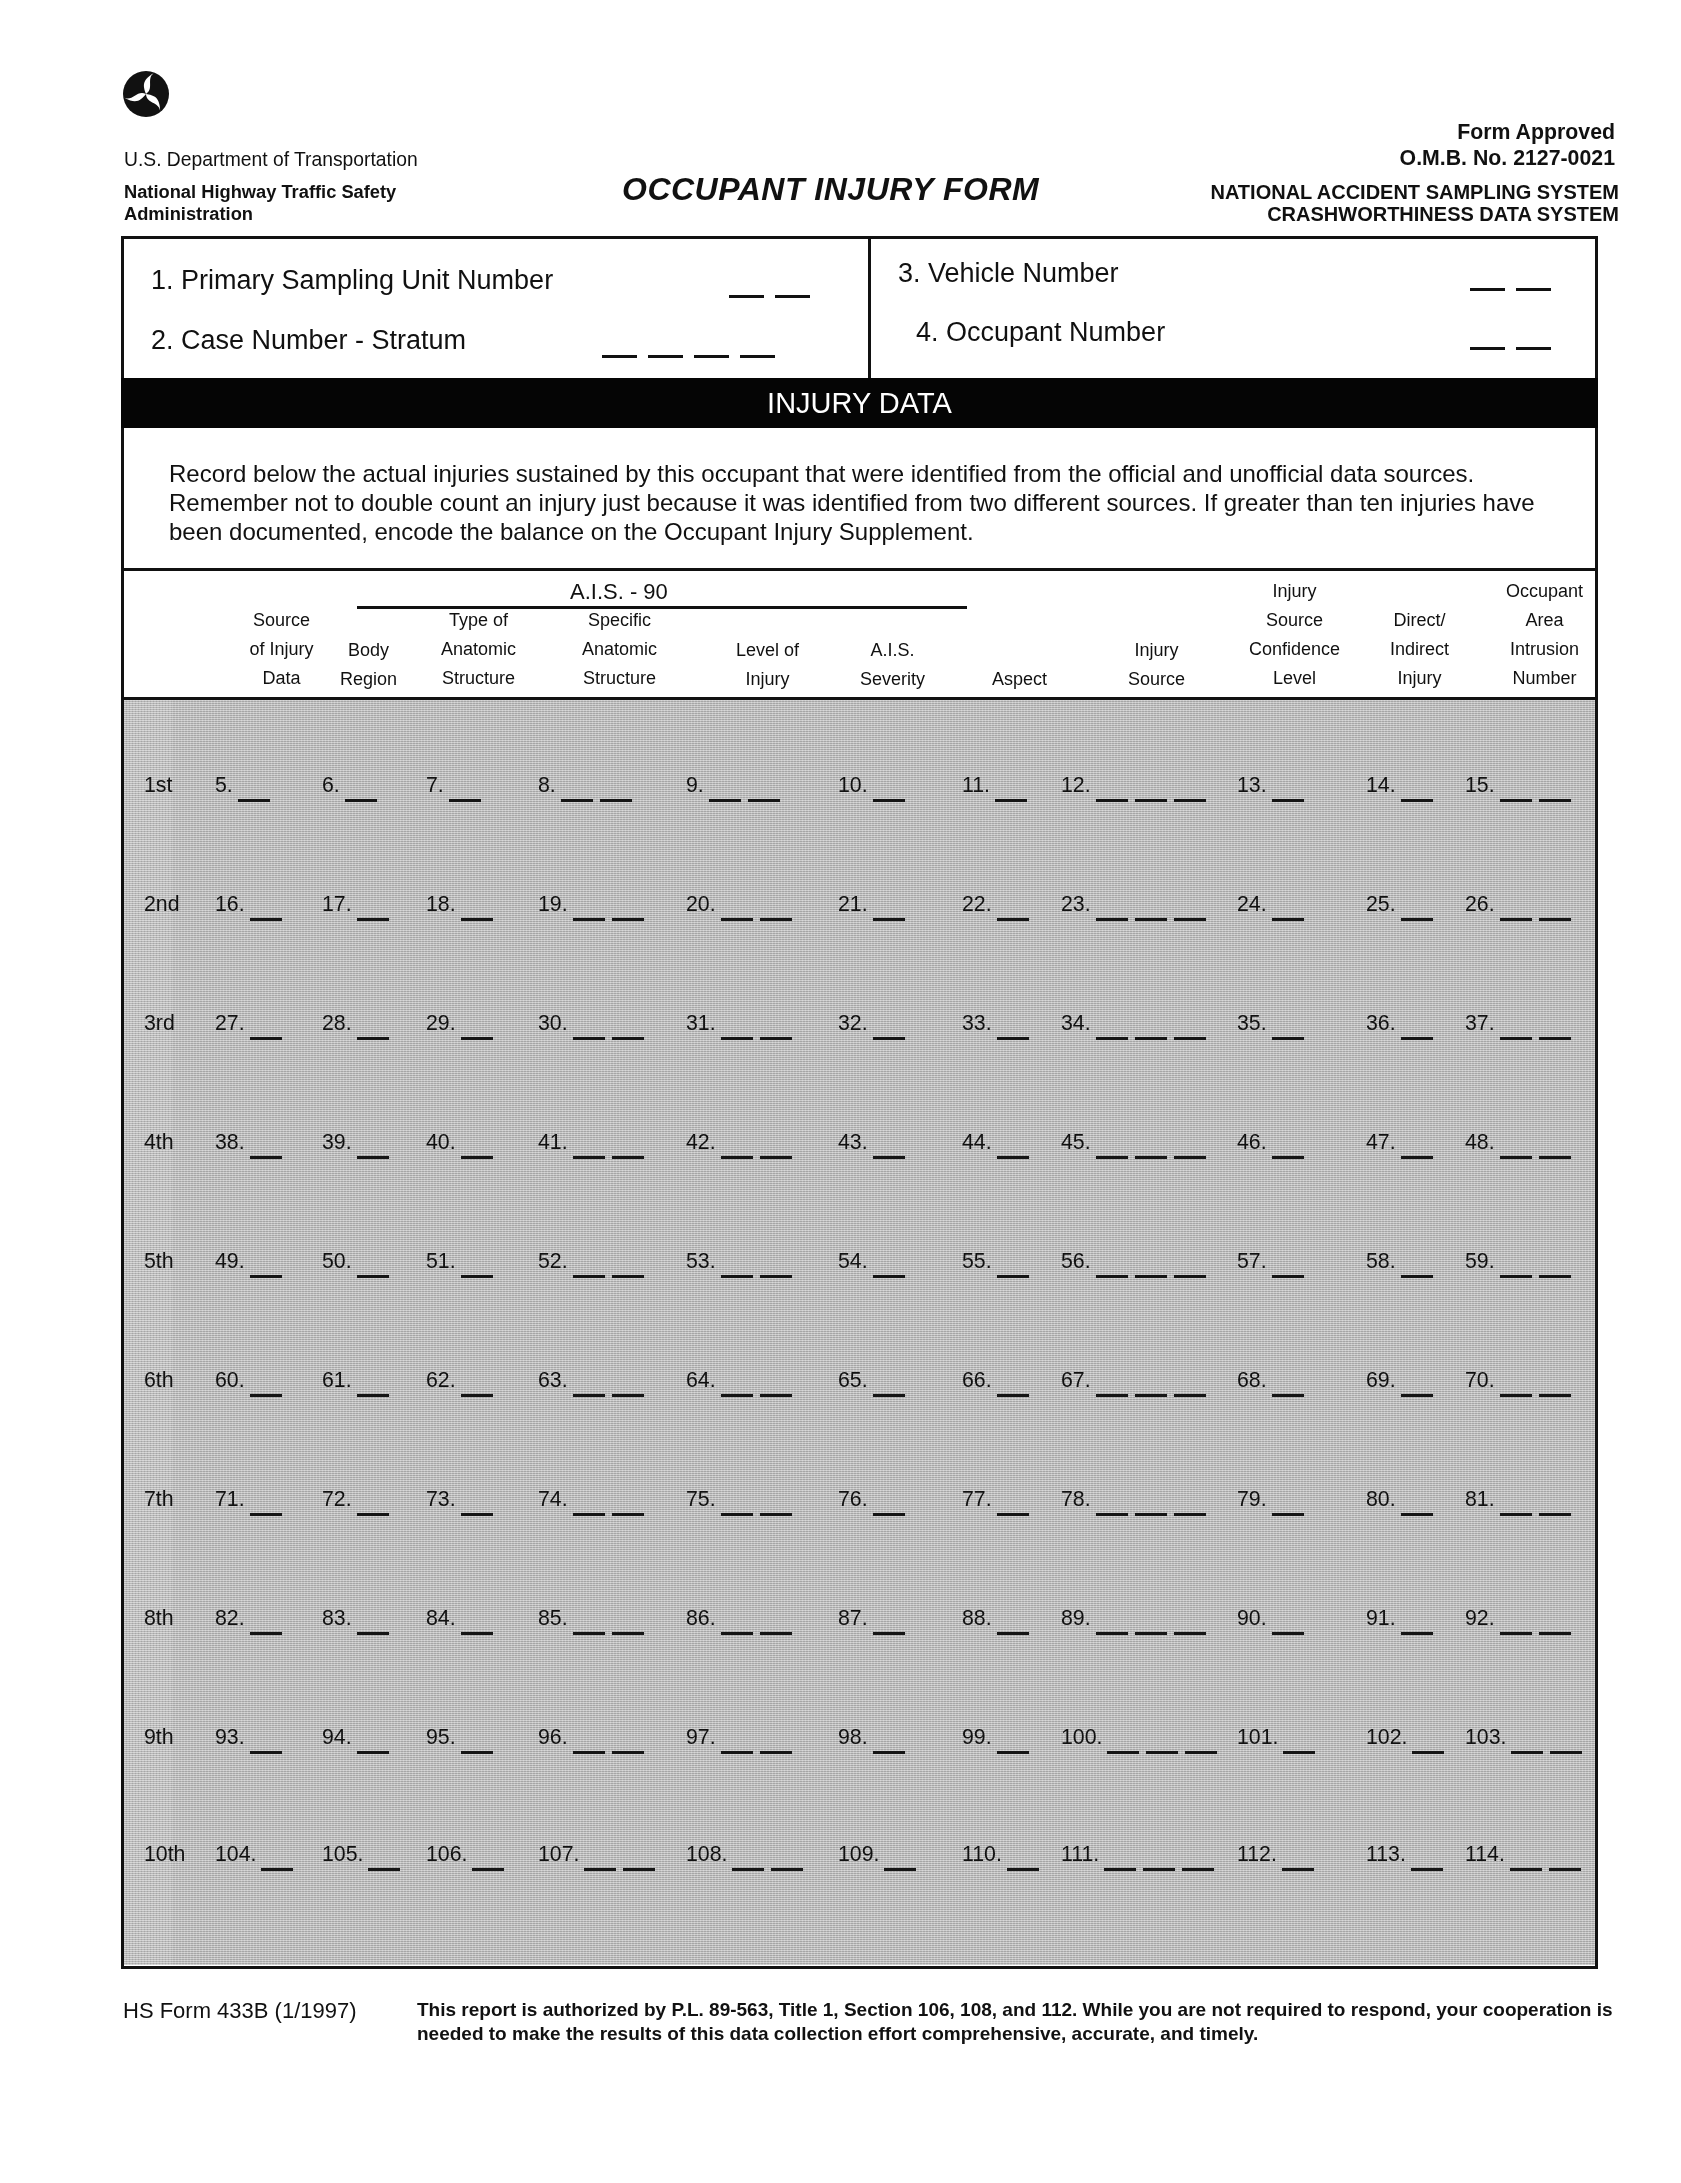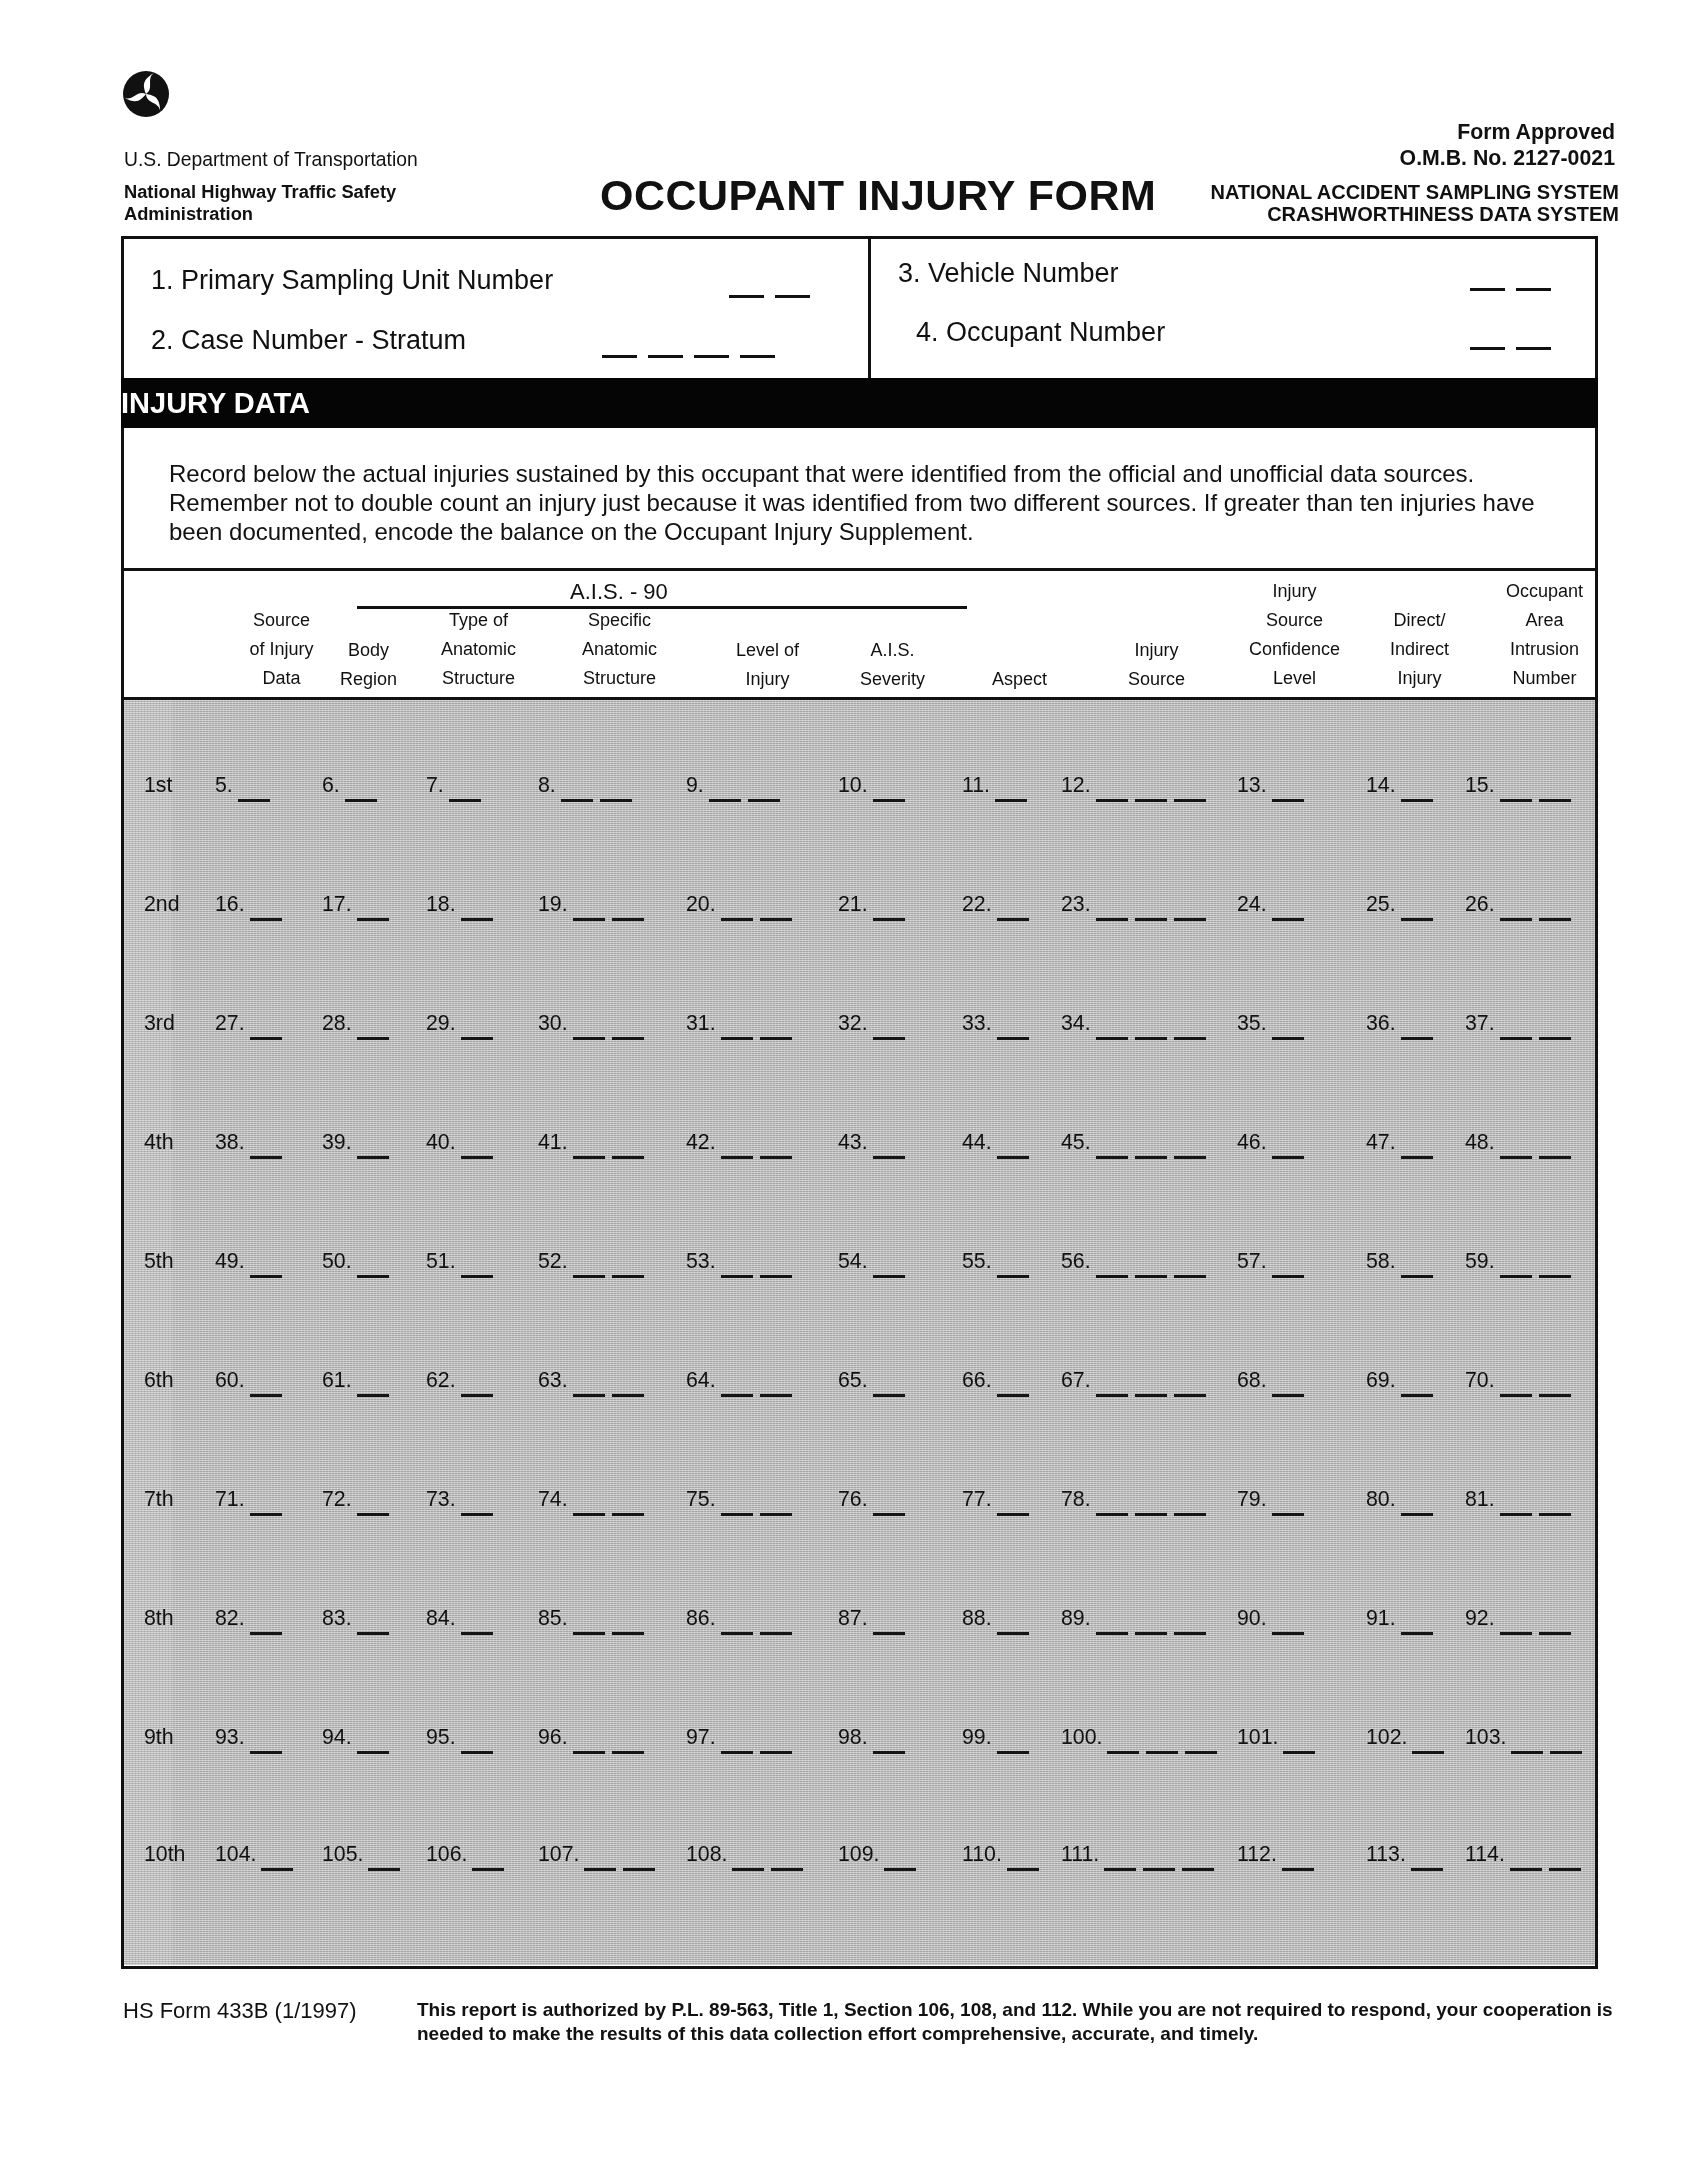--- a/index.html
+++ b/index.html
@@ -4,32 +4,32 @@
 <style>
   html, body { margin:0; padding:0; }
   body {
     width:1682px; height:2183px; background:#ffffff; position:relative; overflow:hidden;
     font-family:"Liberation Sans", sans-serif; color:#111;
   }
   .abs { position:absolute; }
   .logo { left:121px; top:69px; width:50px; height:50px; }
   .dept { left:124px; top:149px; font-size:19.3px; }
   .nhtsa { left:124px; top:181px; font-size:18.3px; font-weight:bold; line-height:22px; }
-  .title { left:600px; top:171px; font-size:43px; font-weight:bold; letter-spacing:0.5px; }
+  .title { left:622px; top:171px; font-size:32px; font-weight:bold; letter-spacing:0.5px;font-style:italic; }
   .approved { right:67px; top:119px; font-size:21.3px; font-weight:bold; text-align:right; line-height:26px; }
   .system { right:63px; top:181px; font-size:20px; font-weight:bold; text-align:right; line-height:22px; }
 
   .frame { left:121px; top:236px; width:1477px; height:1733px; border:3px solid #111; box-sizing:border-box; }
   .vdiv { left:868px; top:236px; width:2.5px; height:144px; background:#111; }
   .idrow { font-size:27px; }
   .blanks { display:flex; gap:11px; }
   .blank { display:inline-block; width:35px; border-bottom:3px solid #111; height:5px; }
 
   .bar { left:121px; top:378px; width:1477px; height:50px; background:#050505; }
-  .bar-title { width:100%; color:#fff; font-size:29px; font-weight:bold; line-height:50px; }
+  .bar-title { width:100%; text-align:center; color:#fff; font-size:29px; font-weight:normal; line-height:50px; }
 
   .instr { left:169px; top:459px; width:1398px; font-size:24px; line-height:29px; }
   .hrule1 { left:121px; top:568px; width:1477px; height:2.5px; background:#111; }
 
   .ais-label { left:570px; top:579px; font-size:22px; }
   .ais-line { left:357px; top:606px; width:610px; height:3px; background:#111; }
   .colh { font-size:18px; line-height:29px; text-align:center; }
   .hrule2 { left:121px; top:697px; width:1477px; height:3px; background:#111; }
 
   .grid-area {

